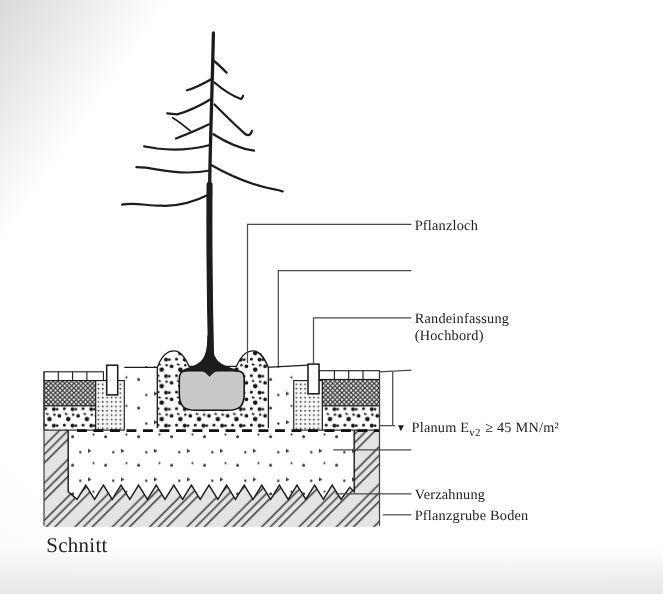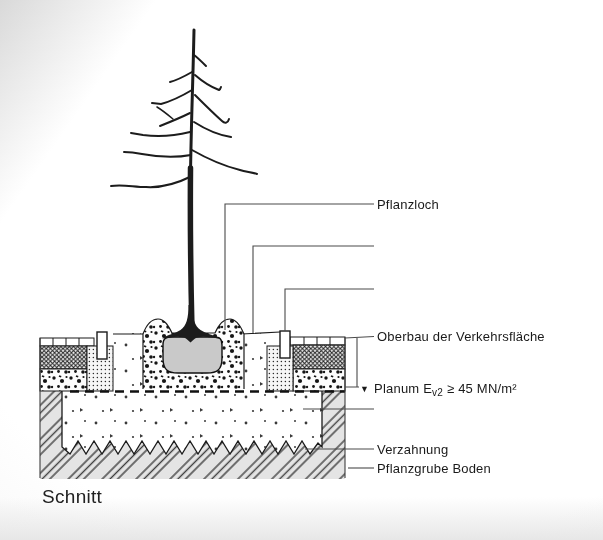--- a/index.html
+++ b/index.html
@@ -4,21 +4,21 @@
 <style>
   html,body{margin:0;padding:0;background:#888;}
   .page{
     position:relative;
     width:603px;height:540px;
     overflow:hidden;
     background:
       linear-gradient(125deg,#d9d9d9 0%,rgba(255,255,255,0) 16%),
       linear-gradient(0deg,#e7e7e7 0%,rgba(255,255,255,0) 8%),
       radial-gradient(130% 120% at 58% 42%, #ffffff 52%, #f2f2f2 82%, #dedede 100%);
-    font-family:Liberation Sans, sans-serif;
+    font-family:Liberation Serif, serif;
   }
   svg.diagram{position:absolute;left:0;top:0;}
   .lbl{
     position:absolute;
     font-size:13px;
     line-height:15px;
     color:#1a1a1a;
     letter-spacing:.2px;
     white-space:nowrap;
   }
@@ -141,22 +141,25 @@
       <path d="M357,338 L357,387 M345,387 L359,387"></path>
       <path d="M303,409 L374,409"></path>
       <path d="M305,449 L374,449"></path>
       <path d="M348,468 L374,468"></path>
     </g>
   </svg>
 
   <div class="lbl" style="left:377px;top:197px">Pflanzloch</div>
 
 
+  <div class="lbl" style="left:377px;top:282px">
+    <span>Randeinfassung</span><br>
+    <span>(Hochbord)</span>
+  </div>
 
-  <div class="lbl" style="left:377px;top:329px">Oberbau der Verkehrsfläche</div>
 
   <div class="lbl" style="left:360px;top:381px">
     <span class="marker">▼</span><span>Planum E</span><span class="sub">v2</span><span class="suffix">≥ 45 MN/m²</span>
   </div>
 
 
   <div class="lbl" style="left:377px;top:442px">Verzahnung</div>
 
   <div class="lbl" style="left:377px;top:461px">Pflanzgrube Boden</div>
 

